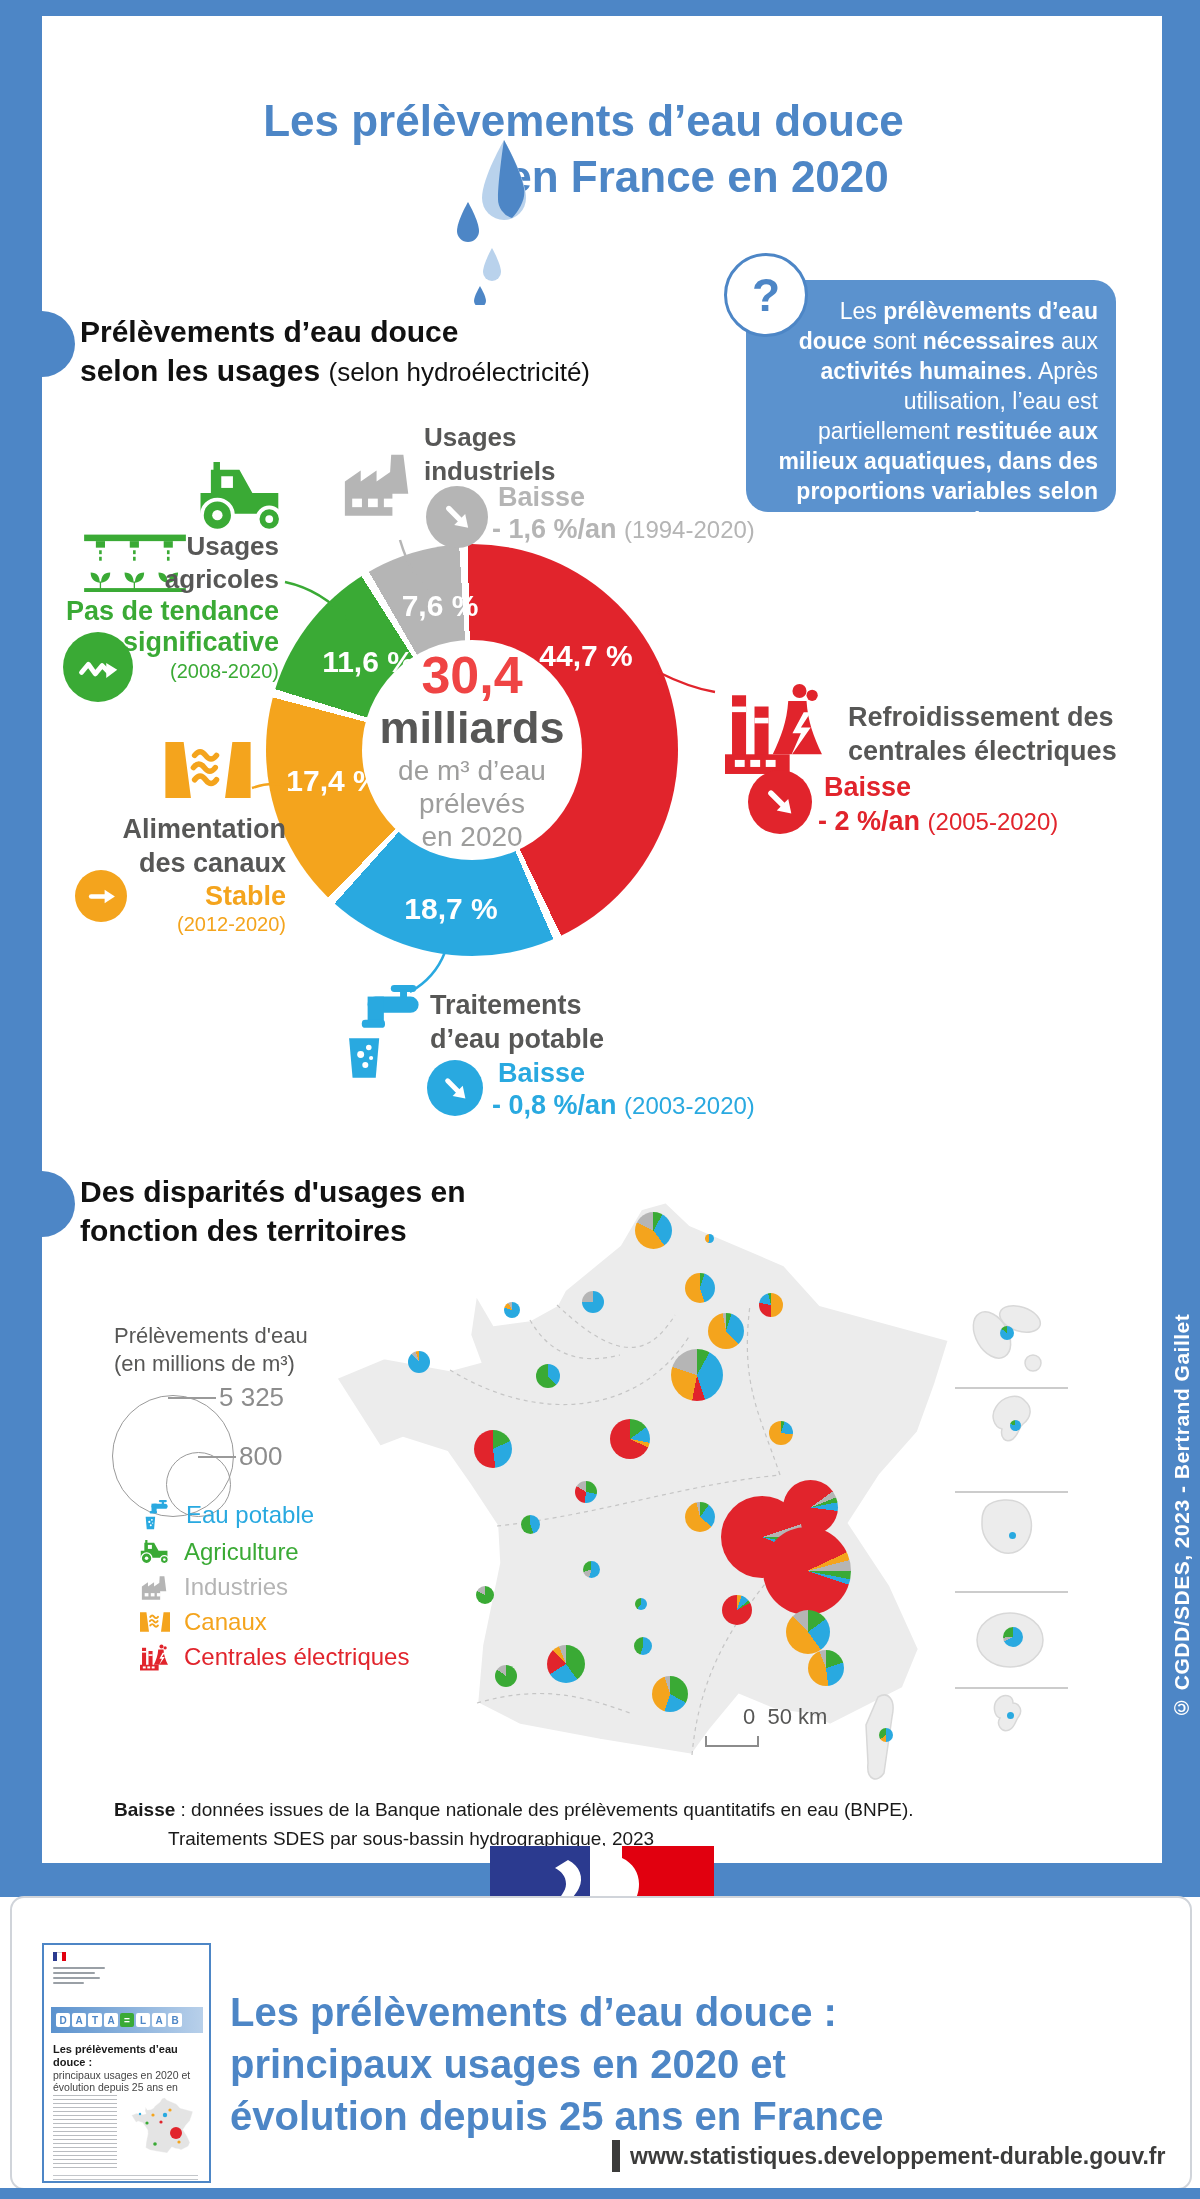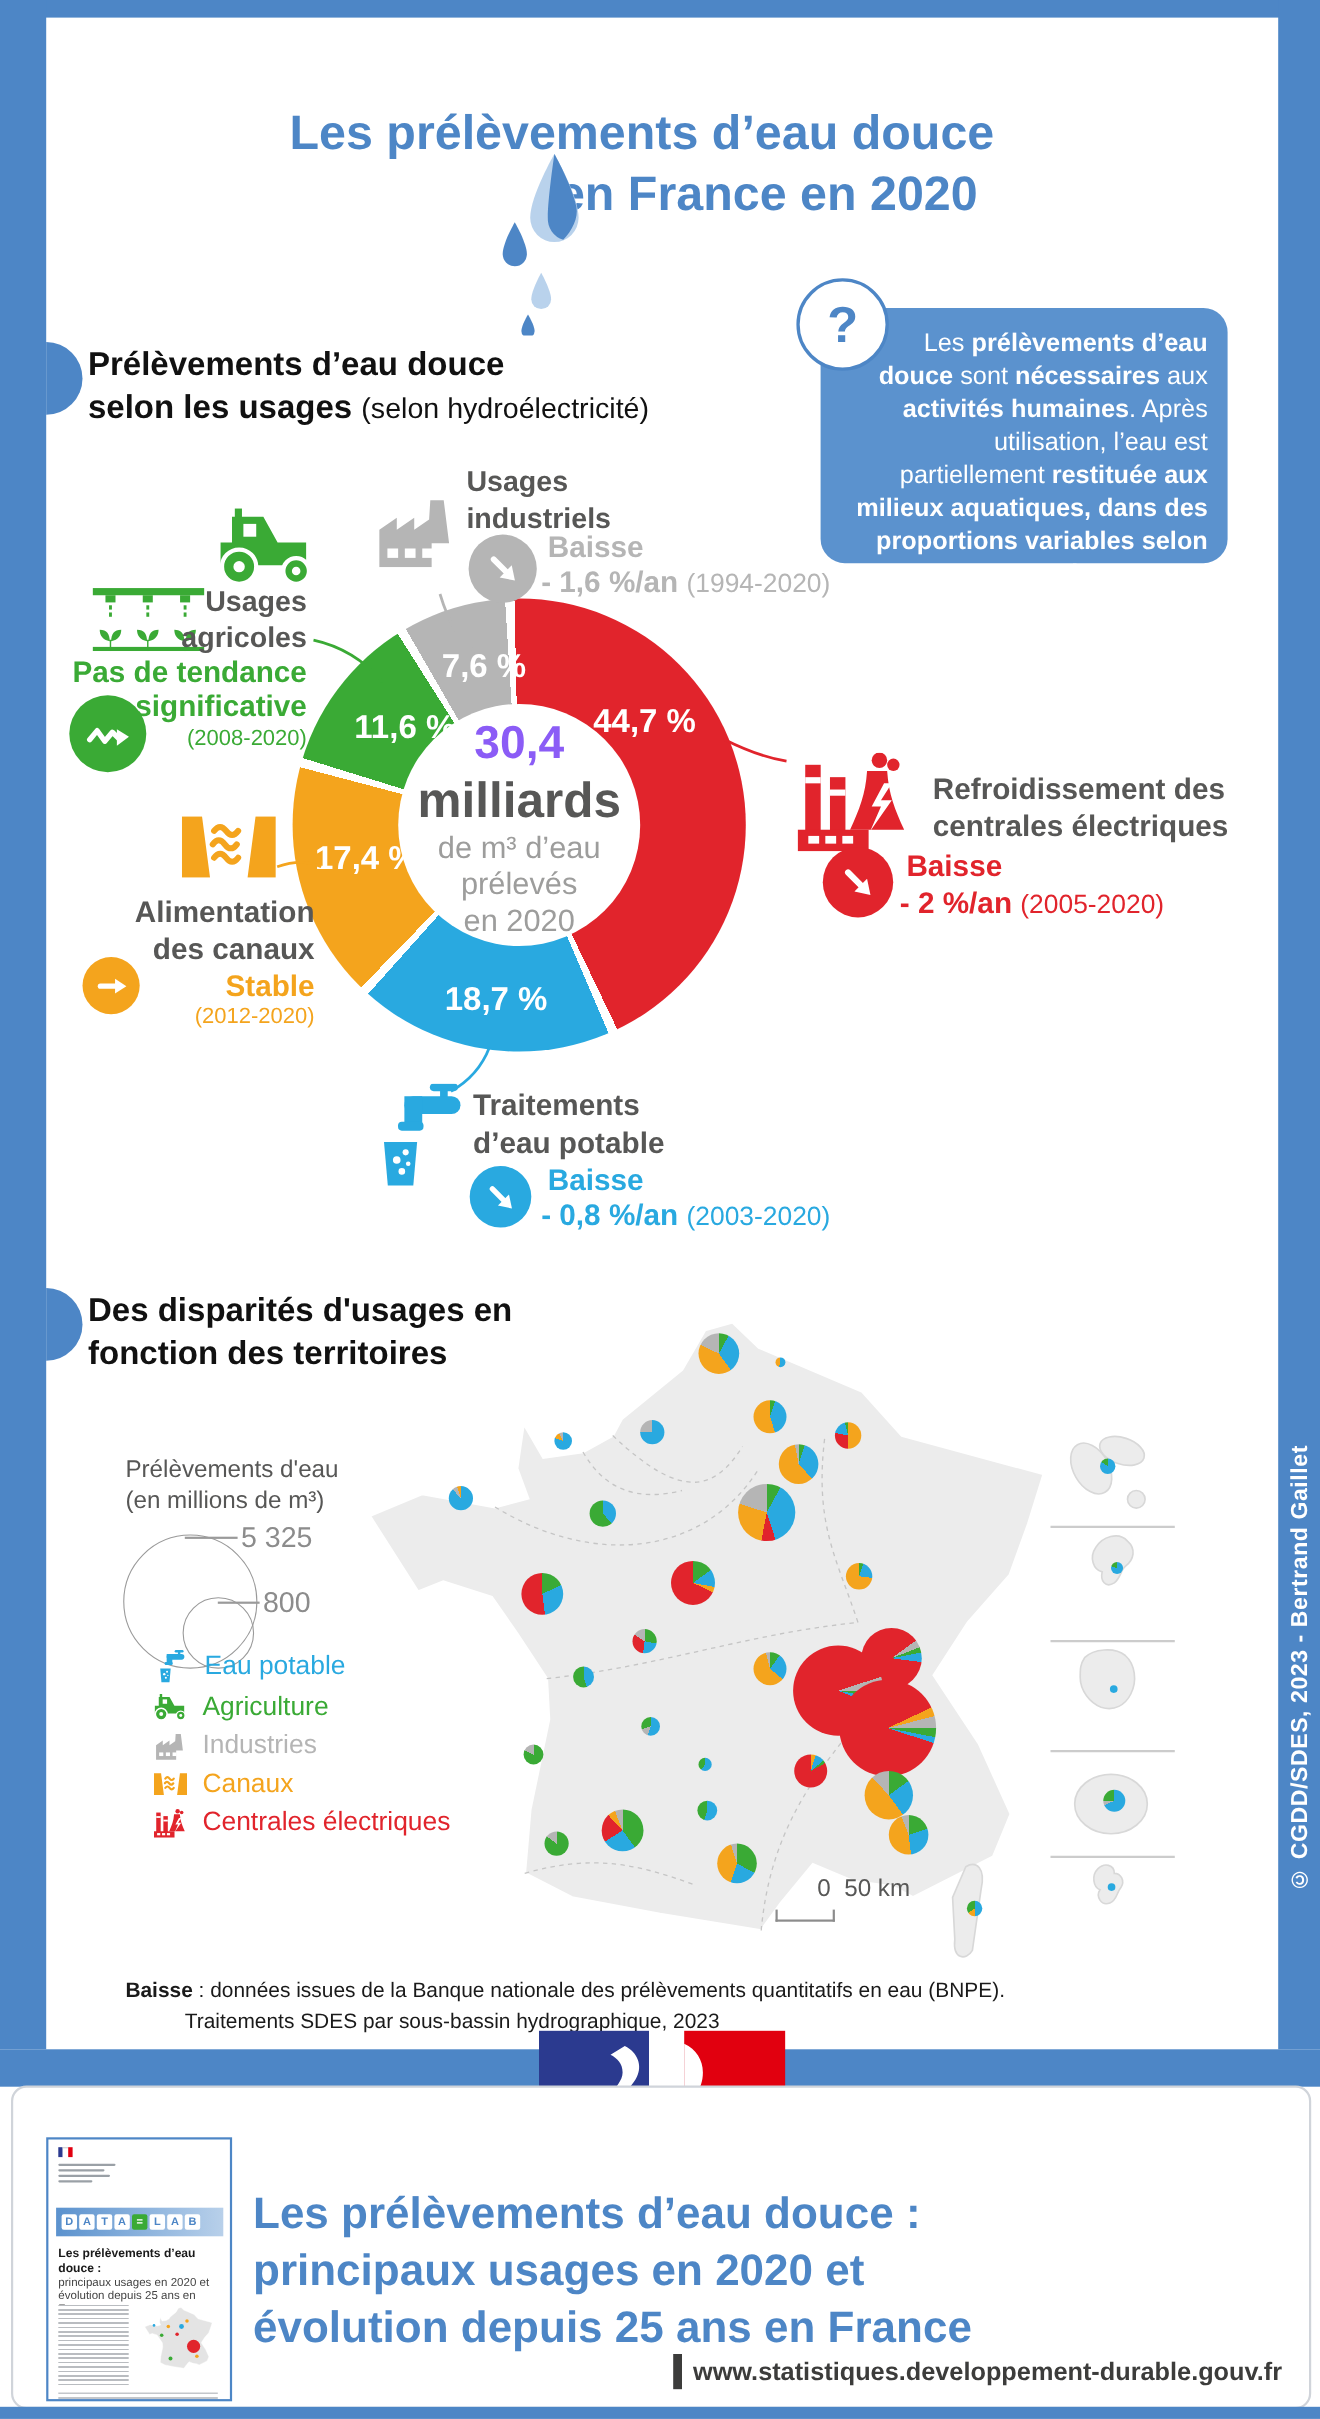--- a/index.html
+++ b/index.html
@@ -139,21 +139,21 @@
 
   <div class="abs bullet" style="left:42px;top:311px;width:33px;height:66px"></div>
   <div class="abs h2" style="left:80px;top:312px;width:640px;">
     <span>Prélèvements d’eau douce</span><br>
     <span>selon les usages</span>
     <span class="note">(selon hydroélectricité)</span>
   </div>
 
   <div class="abs" id="donut" style="left: 266px; top: 544px; width: 412px; height: 412px; border-radius: 50%; background: conic-gradient(from -1.2deg, rgb(225, 36, 44) 0deg, rgb(225, 36, 44) 155.556deg, rgb(255, 255, 255) 155.556deg, rgb(255, 255, 255) 157.956deg, rgb(41, 169, 224) 157.956deg, rgb(41, 169, 224) 223.032deg, rgb(255, 255, 255) 223.032deg, rgb(255, 255, 255) 225.432deg, rgb(244, 164, 29) 225.432deg, rgb(244, 164, 29) 285.984deg, rgb(255, 255, 255) 285.984deg, rgb(255, 255, 255) 288.384deg, rgb(58, 170, 53) 288.384deg, rgb(58, 170, 53) 328.752deg, rgb(255, 255, 255) 328.752deg, rgb(255, 255, 255) 331.152deg, rgb(181, 181, 181) 331.152deg, rgb(181, 181, 181) 357.6deg, rgb(255, 255, 255) 357.6deg, rgb(255, 255, 255) 360deg);"></div>
   <div class="abs" style="left:362px;top:640px;width:220px;height:220px;border-radius:50%;background:#fff;display:flex;flex-direction:column;align-items:center;justify-content:center;text-align:center;">
-    <div class="b" style="font-size:42px;color:#8b5cf6;line-height:54px;">30,4</div>
+    <div class="b" style="font-size:52px;color:#ef4444;line-height:54px;">30,4</div>
     <div class="b" style="font-size:45px;color:#575756;line-height:52px;">milliards</div>
     <div style="font-size:28px;color:#9d9d9c;line-height:33px;">de m³ d’eau</div>
     <div style="font-size:28px;color:#9d9d9c;line-height:33px;">prélevés</div>
     <div style="font-size:28px;color:#9d9d9c;line-height:33px;">en 2020</div>
   </div>
   <span class="pct" style="left:586px;top:656px;">44,7 %</span>
   <span class="pct" style="left:451px;top:909px;">18,7 %</span>
   <span class="pct" style="left:333px;top:781px;">17,4 %</span>
   <span class="pct" style="left:368px;top:662px;">11,6 %</span>
   <span class="pct" style="left:440px;top:606px;">7,6 %</span>

